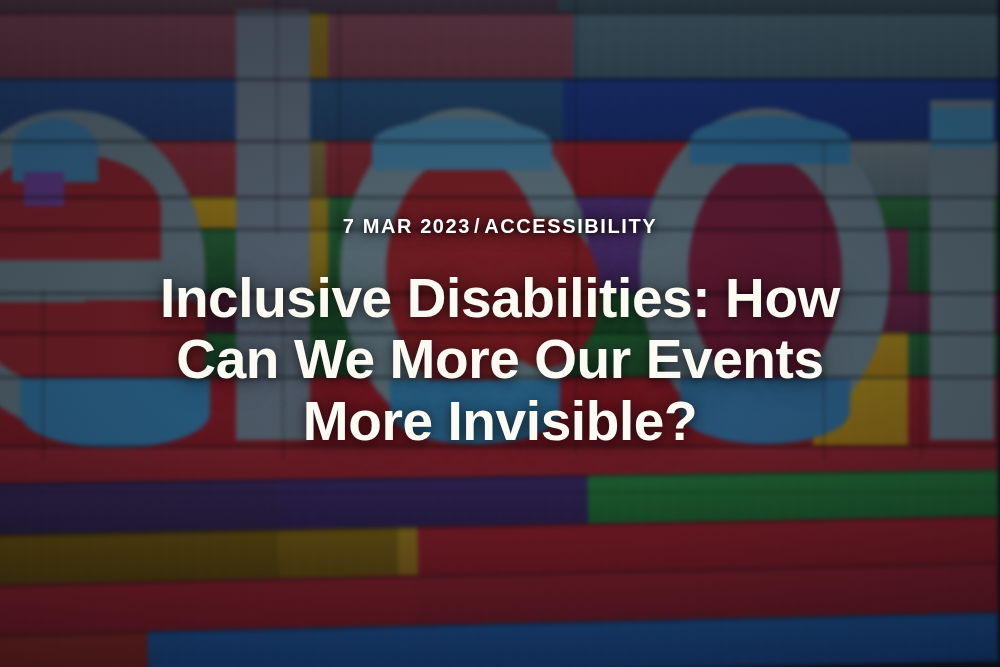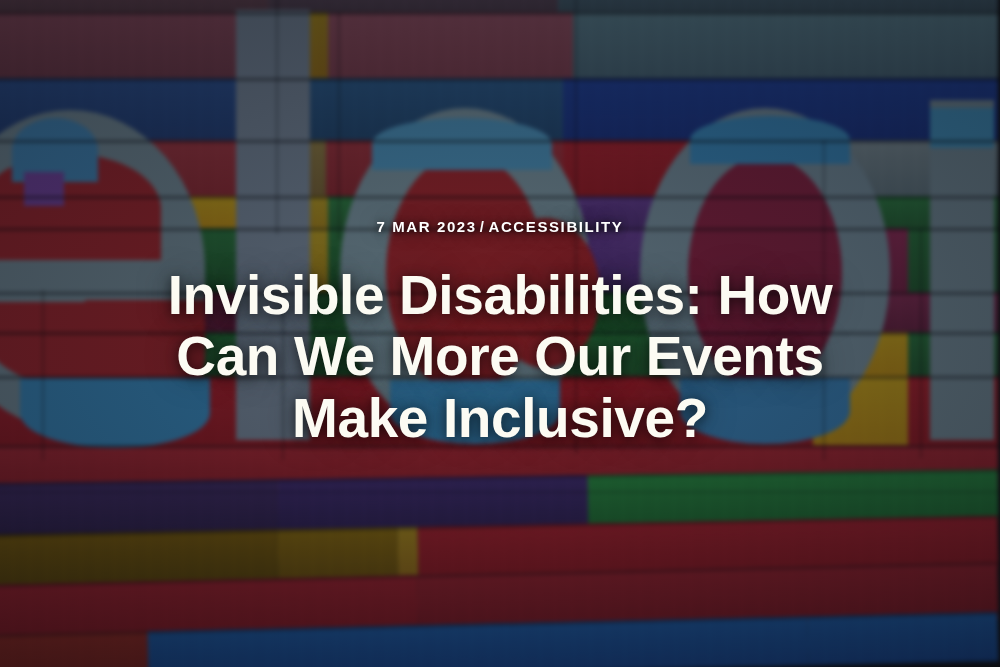--- a/index.html
+++ b/index.html
@@ -67,21 +67,21 @@
 
   
   .content {
     position:absolute; inset:0; z-index:10;
     display:flex; flex-direction:column;
     align-items:center; justify-content:center;
     text-align:center;
     padding:0 70px;
   }
   .meta {
-    font-size:15px;
+    font-size:20px;
     font-weight:700;
     letter-spacing:1.6px;
     color:#ffffff;
     text-transform:uppercase;
     margin-bottom:30px;
     text-shadow:0 1px 7px rgba(0,0,0,.80), 0 0 18px rgba(0,0,0,.55);
     white-space:nowrap;
   }
   .meta .sep { margin:0 3px; font-weight:700; }
   .headline {
@@ -250,19 +250,19 @@
 
   <div class="veil"></div>
 
   <div class="content">
 
     <div class="meta">
       <span>7 MAR 2023</span><span class="sep">/</span><span>ACCESSIBILITY</span>
     </div>
 
     <h1 class="headline">
-      <span class="ln">Invisible Disabilities: How</span>
+      <span class="ln">Inclusive Disabilities: How</span>
       <span class="ln">Can We More Our Events</span>
-      <span class="ln">Make Inclusive?</span>
+      <span class="ln">More Invisible?</span>
     </h1>
 
   </div>
 </div>
 
 </body></html>

